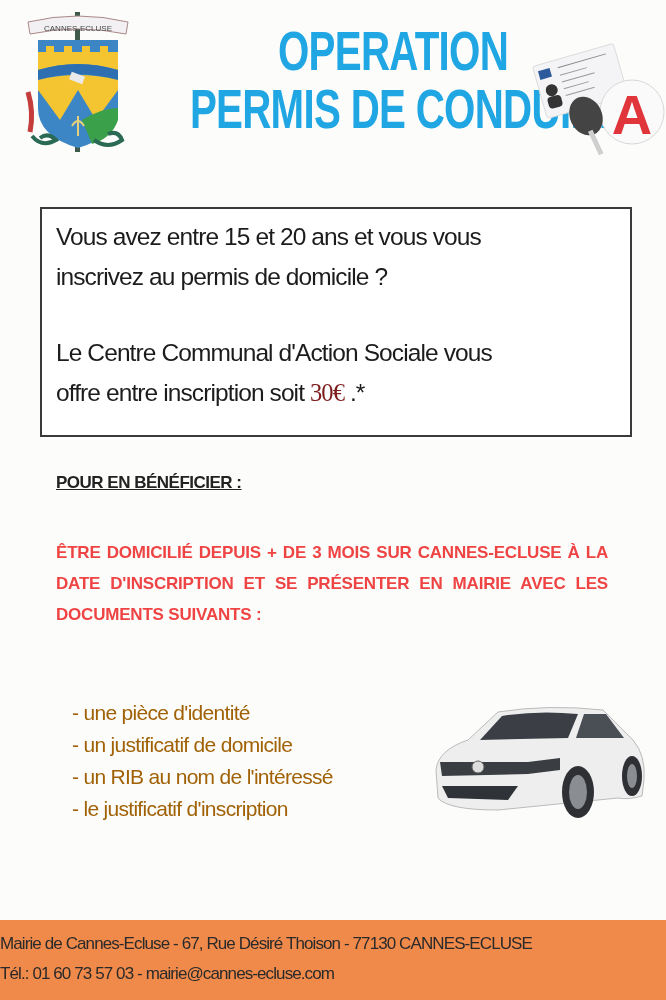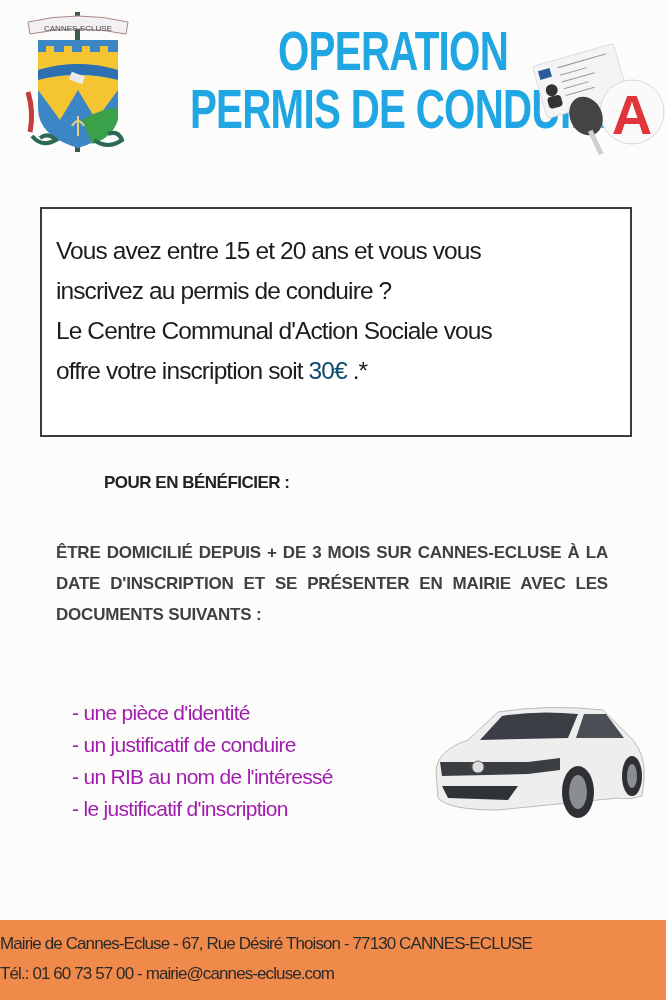--- a/index.html
+++ b/index.html
@@ -16,37 +16,37 @@
     font-family: "Liberation Sans", sans-serif; font-weight: bold;
     line-height: 58px; letter-spacing: -1px;
   }
   .title .l1 { display: block; font-size: 56px; transform: scaleX(0.72); transform-origin: center; margin-left: 8px; }
   .title .l2 { display: block; font-size: 56px; transform: scaleX(0.72); transform-origin: center; white-space: nowrap; margin-left: 8px; }
   .license-illus { position: absolute; left: 520px; top: 40px; width: 146px; height: 120px; }
 
   .intro-box {
     position: absolute; left: 40px; top: 207px; width: 592px; height: 230px;
     border: 2px solid #3a3a3a; box-sizing: border-box; background: #fff;
-    padding: 22px 12px 0 14px;
+    padding: 8px 12px 0 14px;
   }
   .intro-box p { margin: 0; font-size: 24.5px; line-height: 40px; letter-spacing: -0.9px; font-weight: 500; color: #1c1c1c; }
-  .intro-box p.gap { }
-  .price { color: #0c4a6e; }
+  .intro-box p.gap { margin-top: 36px; }
+  .price { color: #7f1d1d; font-family: Liberation Serif, serif; }
 
   .benef-heading {
     position: absolute; left: 56px; top: 473px;
-    font-size: 17px; font-weight: bold; letter-spacing: -0.5px; color: #222; margin-left: 48px;
+    font-size: 17px; font-weight: bold; text-decoration: underline; letter-spacing: -0.5px; color: #222;
   }
   .conditions {
     position: absolute; left: 56px; top: 537px; width: 552px;
     font-size: 17px; font-weight: bold; line-height: 31px; text-align: justify;
-    letter-spacing: -0.2px; color: #404040; margin: 0;
+    letter-spacing: -0.2px; color: #ef4444; margin: 0;
   }
   .docs-list { position: absolute; left: 72px; top: 697px; margin: 0; padding: 0; list-style: none; }
-  .docs-list li { font-size: 21px; line-height: 32px; letter-spacing: -0.7px; color: #a21caf; }
+  .docs-list li { font-size: 21px; line-height: 32px; letter-spacing: -0.7px; color: #a16207; }
   .car { position: absolute; left: 428px; top: 700px; width: 222px; height: 125px; }
 
   .footer {
     position: absolute; left: 0; top: 920px; width: 666px; height: 80px;
     background: #f08a4b; text-align: left;
   }
   .footer .line1 { position: absolute; left: 0; right: 0; top: 14px; font-size: 17px; letter-spacing: -0.9px; color: #2a2a2a; }
   .footer .line2 { position: absolute; left: 0; right: 0; top: 44px; font-size: 17px; letter-spacing: -0.9px; color: #2a2a2a; }
 </style>
 </head>
@@ -86,44 +86,44 @@
     <line x1="42" y1="51" x2="72" y2="51" stroke="#999" stroke-width="1"></line>
   </g>
   <circle cx="112" cy="72" r="32" fill="#fafafa" stroke="#d8d8d8"></circle>
   <text x="112" y="94" font-size="56" font-weight="bold" text-anchor="middle" fill="#e0353a" font-family="Liberation Sans, sans-serif">A</text>
   <ellipse cx="66" cy="76" rx="16" ry="20" fill="#444" transform="rotate(-25 66 76)"></ellipse>
   <rect x="72" y="90" width="5" height="26" fill="#cfcfcf" transform="rotate(-25 74 100)"></rect>
 </svg>
 
 <div class="intro-box">
   <p>Vous avez entre 15 et 20 ans et vous vous</p>
-  <p>inscrivez au permis de conduire ?</p>
+  <p>inscrivez au permis de domicile ?</p>
   <p class="gap">Le Centre Communal d'Action Sociale vous</p>
-  <p><span>offre votre inscription soit </span><span class="price">30€</span><span> .*</span></p>
+  <p><span>offre entre inscription soit </span><span class="price">30€</span><span> .*</span></p>
 </div>
 
 <div class="benef-heading">POUR EN BÉNÉFICIER :</div>
 <p class="conditions">ÊTRE DOMICILIÉ DEPUIS + DE 3 MOIS SUR CANNES-ECLUSE À LA DATE D'INSCRIPTION ET SE PRÉSENTER EN MAIRIE AVEC LES DOCUMENTS SUIVANTS :</p>
 
 <ul class="docs-list">
   <li>- une pièce d'identité</li>
-  <li>- un justificatif de conduire</li>
+  <li>- un justificatif de domicile</li>
   <li>- un RIB au nom de l'intéressé</li>
   <li>- le justificatif d'inscription</li>
 </ul>
 
 <svg class="car" viewBox="0 0 222 125">
   <path d="M8 70 Q10 50 40 40 L70 12 Q120 4 175 10 L205 40 Q218 55 216 80 L214 96 Q200 100 190 98 L70 110 Q20 110 10 98 Z" fill="#eeeeee" stroke="#bbb"></path>
   <path d="M74 16 L52 40 L140 38 L150 14 Q110 10 74 16 Z" fill="#3b3f45"></path>
   <path d="M156 14 L148 38 L196 38 L178 14 Z" fill="#4a4f55"></path>
   <path d="M12 62 L100 62 L132 58 L132 70 L100 74 L14 76 Z" fill="#3a3d42"></path>
   <circle cx="50" cy="67" r="6" fill="#ddd" stroke="#666"></circle>
   <path d="M14 86 L90 86 L80 100 L20 98 Z" fill="#2f3236"></path>
   <ellipse cx="150" cy="92" rx="16" ry="26" fill="#2e3034"></ellipse>
   <ellipse cx="150" cy="92" rx="9" ry="17" fill="#8a8d92"></ellipse>
   <ellipse cx="204" cy="76" rx="10" ry="20" fill="#2e3034"></ellipse>
   <ellipse cx="204" cy="76" rx="5" ry="12" fill="#8a8d92"></ellipse>
 </svg>
 
 <div class="footer">
   <div class="line1">Mairie de Cannes-Ecluse - 67, Rue Désiré Thoison - 77130 CANNES-ECLUSE</div>
-  <div class="line2">Tél.: 01 60 73 57 00 - mairie@cannes-ecluse.com</div>
+  <div class="line2">Tél.: 01 60 73 57 03 - mairie@cannes-ecluse.com</div>
 </div>
 
 </body></html>

